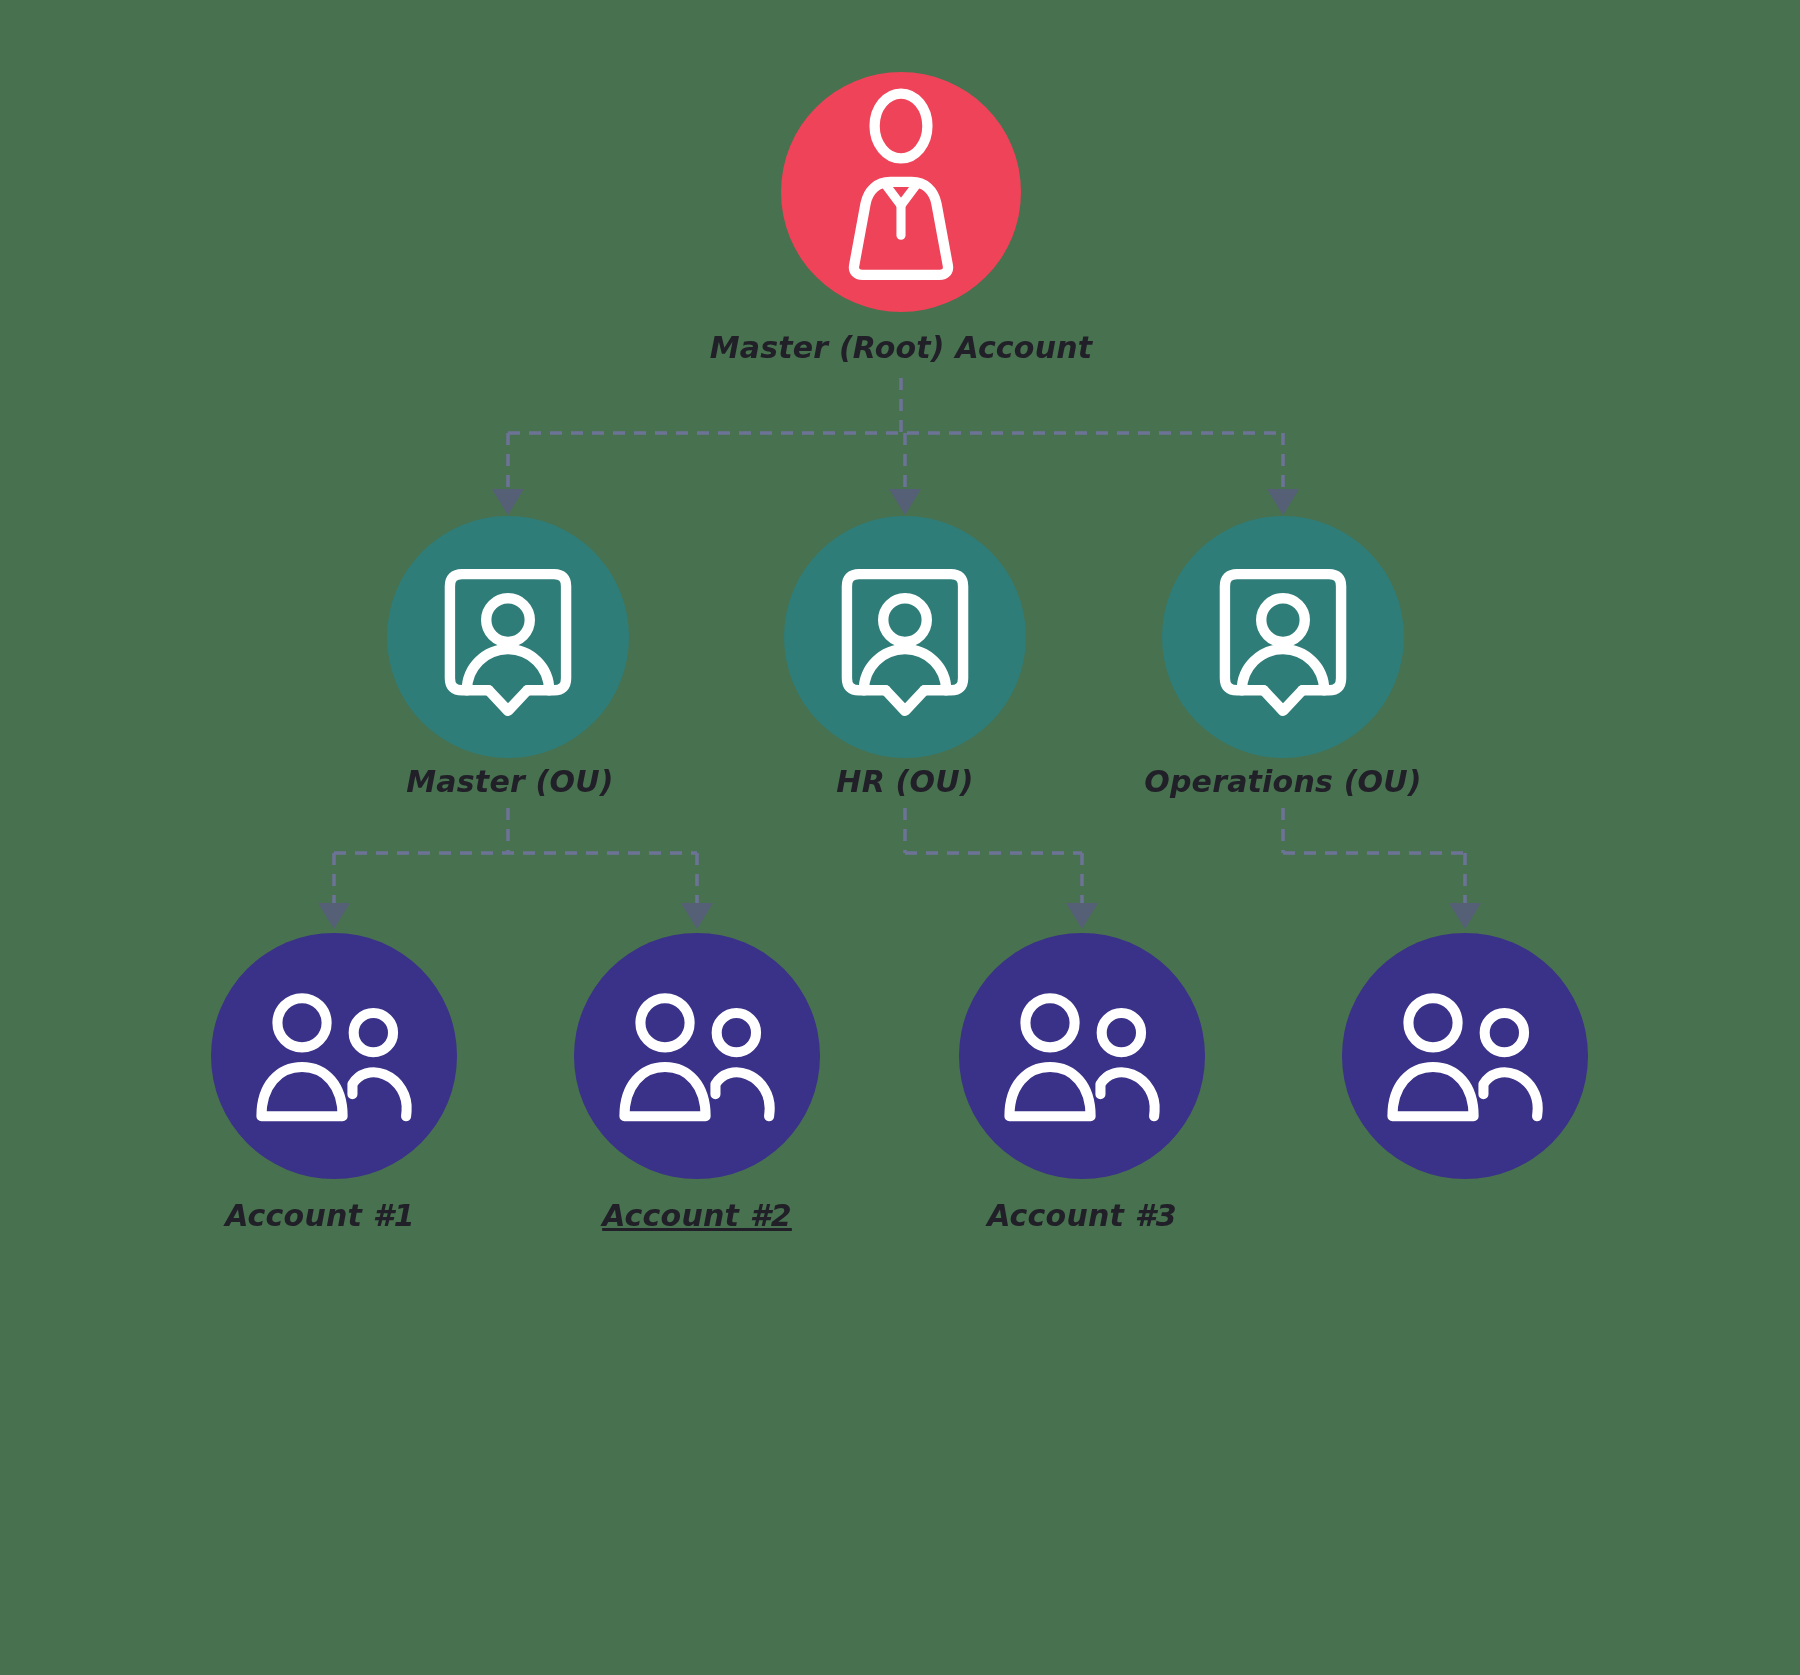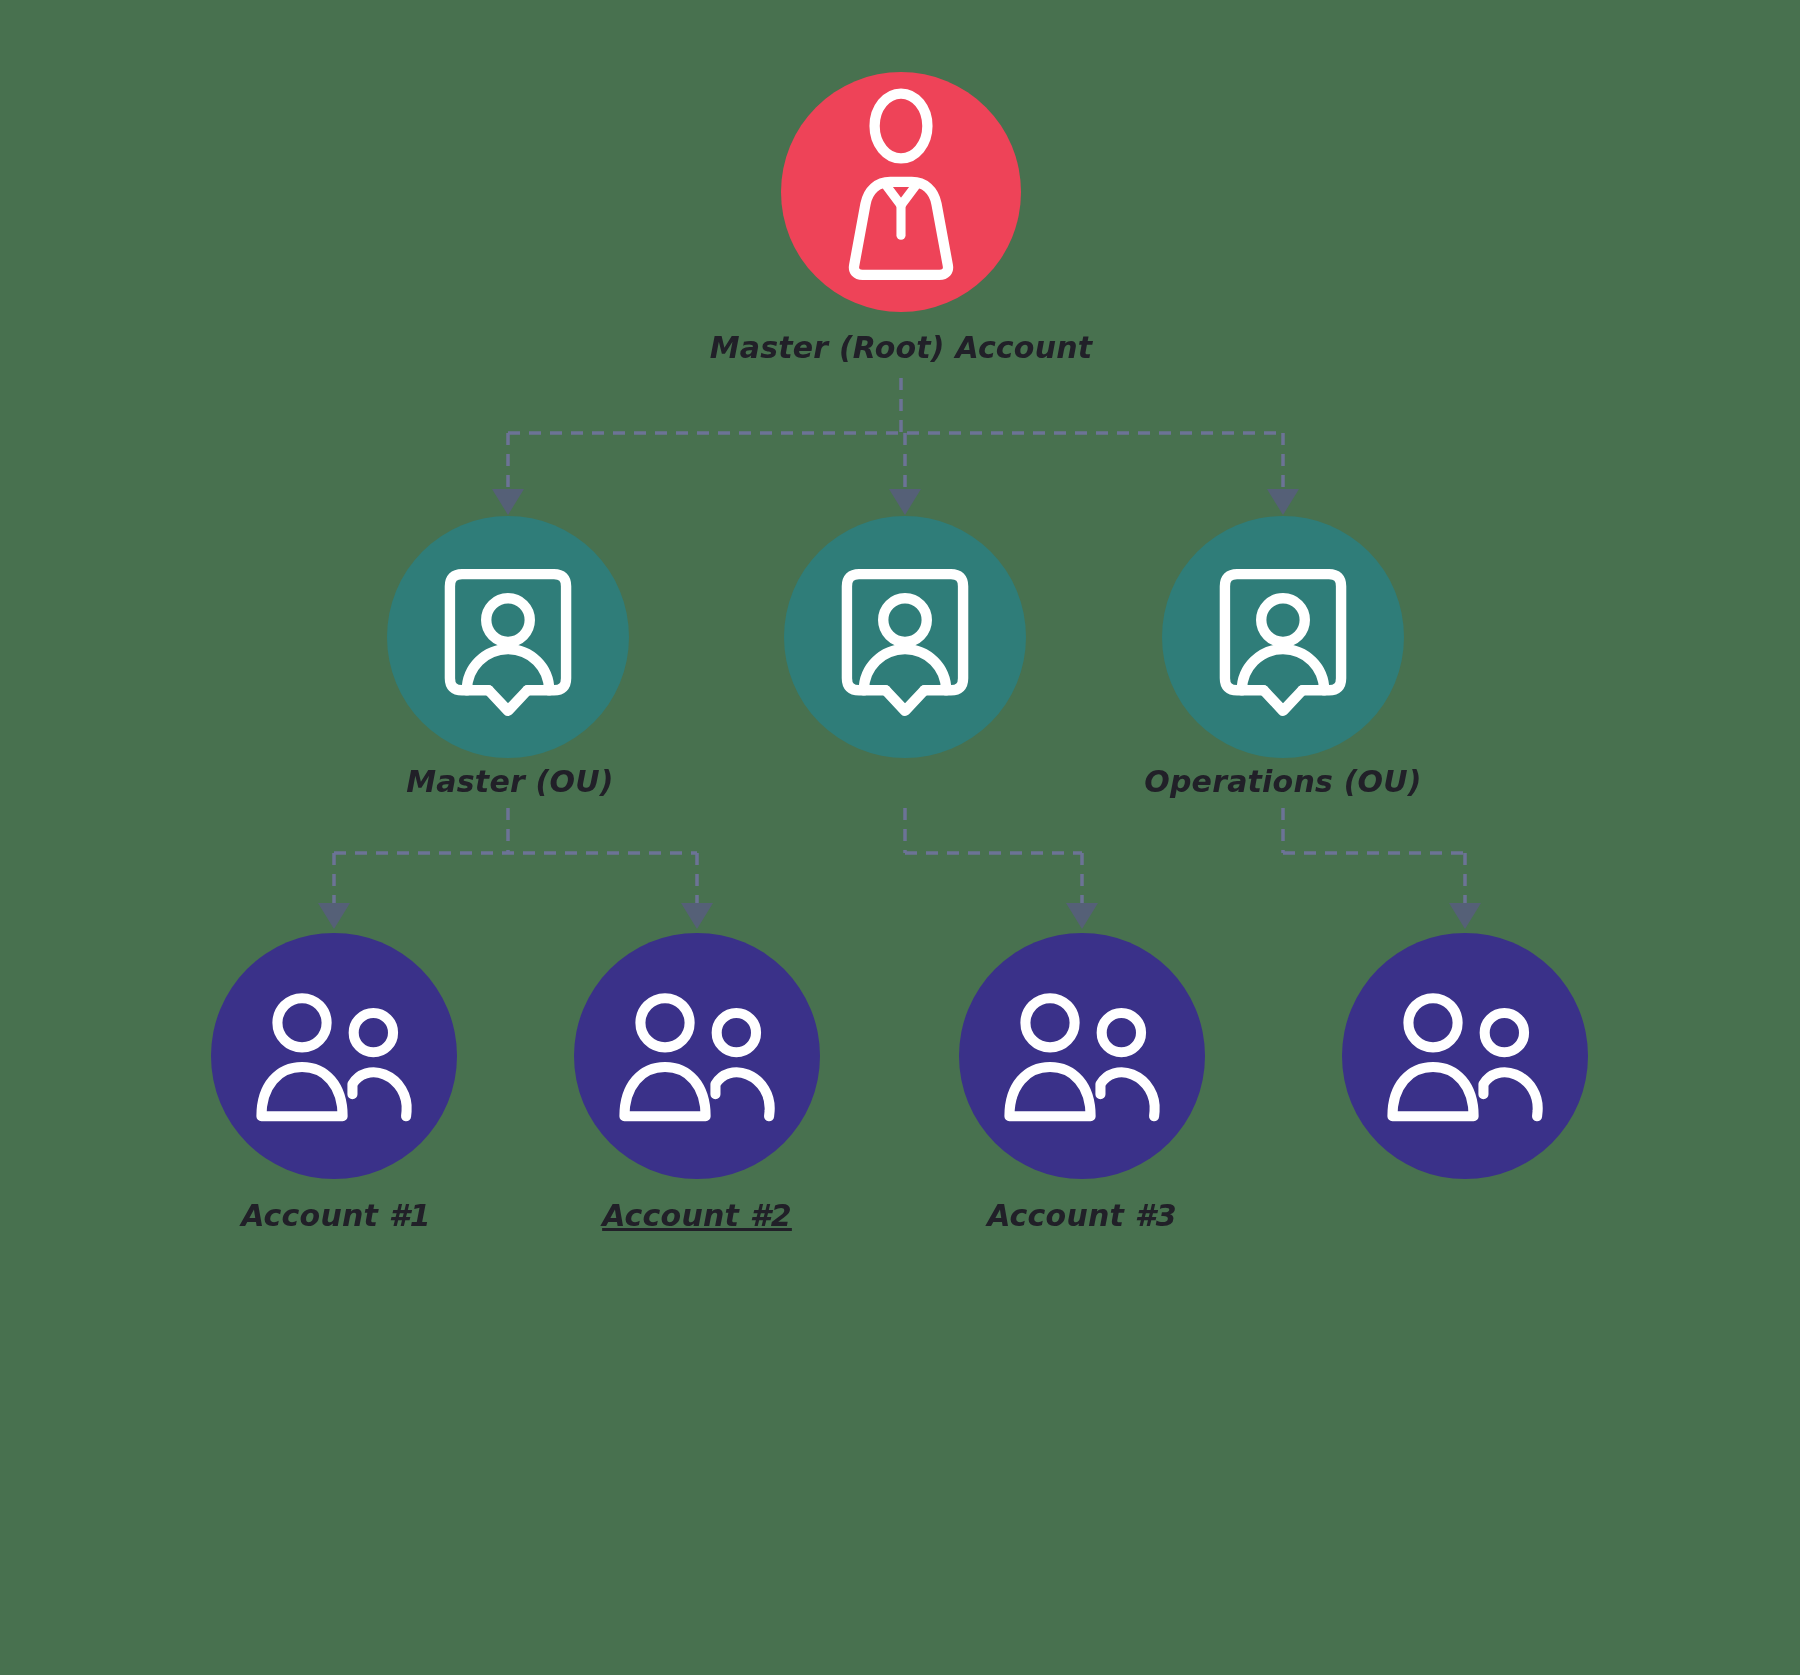--- a/index.html
+++ b/index.html
@@ -98,40 +98,41 @@
   <div class="lbl" style="left:310px;top:764px;">Master (OU)</div>
 
   <div class="node node-ou" style="left:784px;top:516px;width:242px;height:242px;">
     <svg width="242" height="242" viewBox="0 0 100 100" fill="none" stroke="var(--icon_stroke,#fff)" stroke-linecap="round" stroke-linejoin="round" stroke-width="4.3">
       <path d="M42,72 L31,72 Q26,72 26,67 L26,29 Q26,24 31,24 L69,24 Q74,24 74,29 L74,67 Q74,72 69,72 L58,72"></path>
       <path d="M42,72 L50,80.5 L58,72"></path>
       <circle cx="50" cy="43" r="9"></circle>
       <path d="M33,72 A17 17 0 0 1 67,72"></path>
     </svg>
   </div>
+  <div class="lbl" style="left:705px;top:764px;">HR (OU)</div>
 
   <div class="node node-ou" style="left:1162px;top:516px;width:242px;height:242px;">
     <svg width="242" height="242" viewBox="0 0 100 100" fill="none" stroke="var(--icon_stroke,#fff)" stroke-linecap="round" stroke-linejoin="round" stroke-width="4.3">
       <path d="M42,72 L31,72 Q26,72 26,67 L26,29 Q26,24 31,24 L69,24 Q74,24 74,29 L74,67 Q74,72 69,72 L58,72"></path>
       <path d="M42,72 L50,80.5 L58,72"></path>
       <circle cx="50" cy="43" r="9"></circle>
       <path d="M33,72 A17 17 0 0 1 67,72"></path>
     </svg>
   </div>
   <div class="lbl" style="left:1083px;top:764px;">Operations (OU)</div>
 
   <div class="node node-account" style="left:211px;top:933px;width:246px;height:246px;">
     <svg width="246" height="246" viewBox="0 0 100 100" fill="none" stroke="var(--icon_stroke,#fff)" stroke-linecap="round" stroke-linejoin="round" stroke-width="4.1">
       <circle cx="37" cy="36.5" r="10"></circle>
       <path d="M20.5,74.5 C20.5,62 27.5,54.5 37,54.5 C46.5,54.5 53.5,62 53.5,74.5 Z"></path>
       <circle cx="66" cy="40.5" r="8"></circle>
       <path d="M57.5,65.5 L57.5,61.5 C60,57 65.5,55.5 70.5,57.5 C76.5,60 80,66 79.5,72.5 L79.3,74.5"></path>
     </svg>
   </div>
-  <div class="lbl" style="left:136px;top:1198px;">Account #1</div>
+  <div class="lbl" style="left:120px;top:1198px;">Account #1</div>
 
   <div class="node node-account" style="left:574px;top:933px;width:246px;height:246px;">
     <svg width="246" height="246" viewBox="0 0 100 100" fill="none" stroke="var(--icon_stroke,#fff)" stroke-linecap="round" stroke-linejoin="round" stroke-width="4.1">
       <circle cx="37" cy="36.5" r="10"></circle>
       <path d="M20.5,74.5 C20.5,62 27.5,54.5 37,54.5 C46.5,54.5 53.5,62 53.5,74.5 Z"></path>
       <circle cx="66" cy="40.5" r="8"></circle>
       <path d="M57.5,65.5 L57.5,61.5 C60,57 65.5,55.5 70.5,57.5 C76.5,60 80,66 79.5,72.5 L79.3,74.5"></path>
     </svg>
   </div>
   <div class="lbl" style="left:497px;top:1198px;text-decoration:underline;">Account #2</div>

